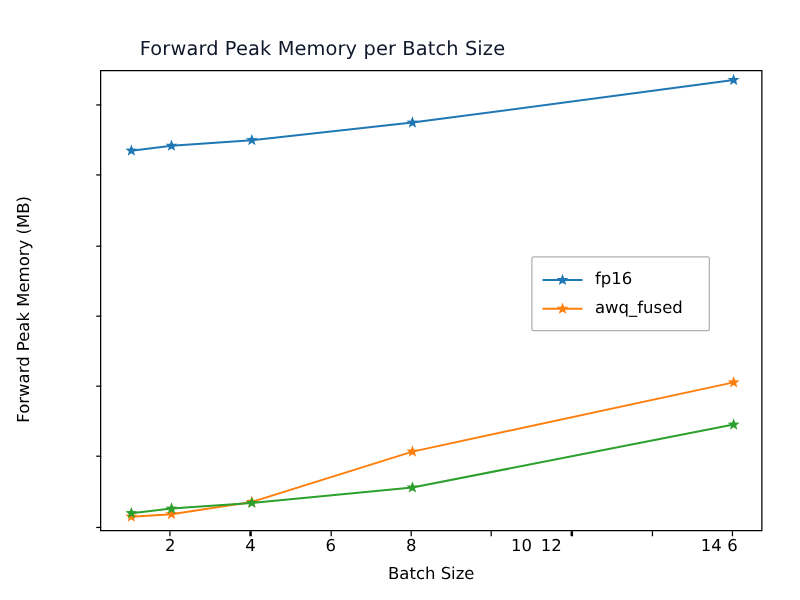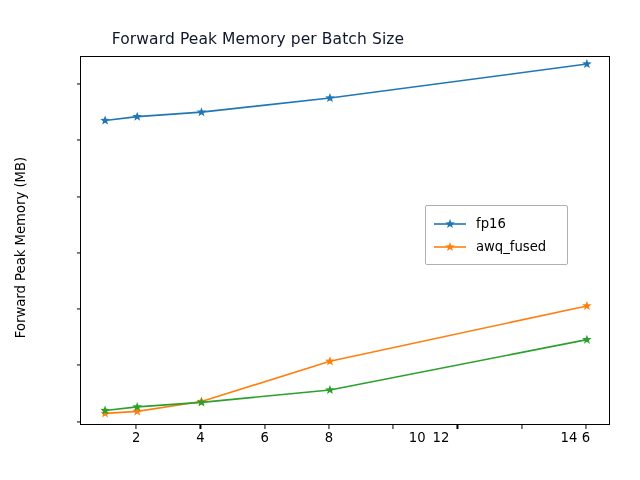--- a/index.html
+++ b/index.html
@@ -45,20 +45,21 @@
   .leg-label{font-size:13.2px;line-height:1;white-space:nowrap;}
 </style>
 </head>
 <body>
 
 <div id="fig">
 
   <div id="title">Forward Peak Memory per Batch Size</div>
 
   <div id="ylabel">Forward Peak Memory (MB)</div>
+  <div id="xlabel">Batch Size</div>
 
   <div id="yticks-host">
       <div class="ytick-mark" style="top: 421.625px;"></div>
       <div class="ytick-mark" style="top: 365.375px;"></div>
       <div class="ytick-mark" style="top: 309.125px;"></div>
       <div class="ytick-mark" style="top: 252.875px;"></div>
       <div class="ytick-mark" style="top: 196.625px;"></div>
       <div class="ytick-mark" style="top: 140.375px;"></div>
       <div class="ytick-mark" style="top: 84.125px;"></div>
     </div>

